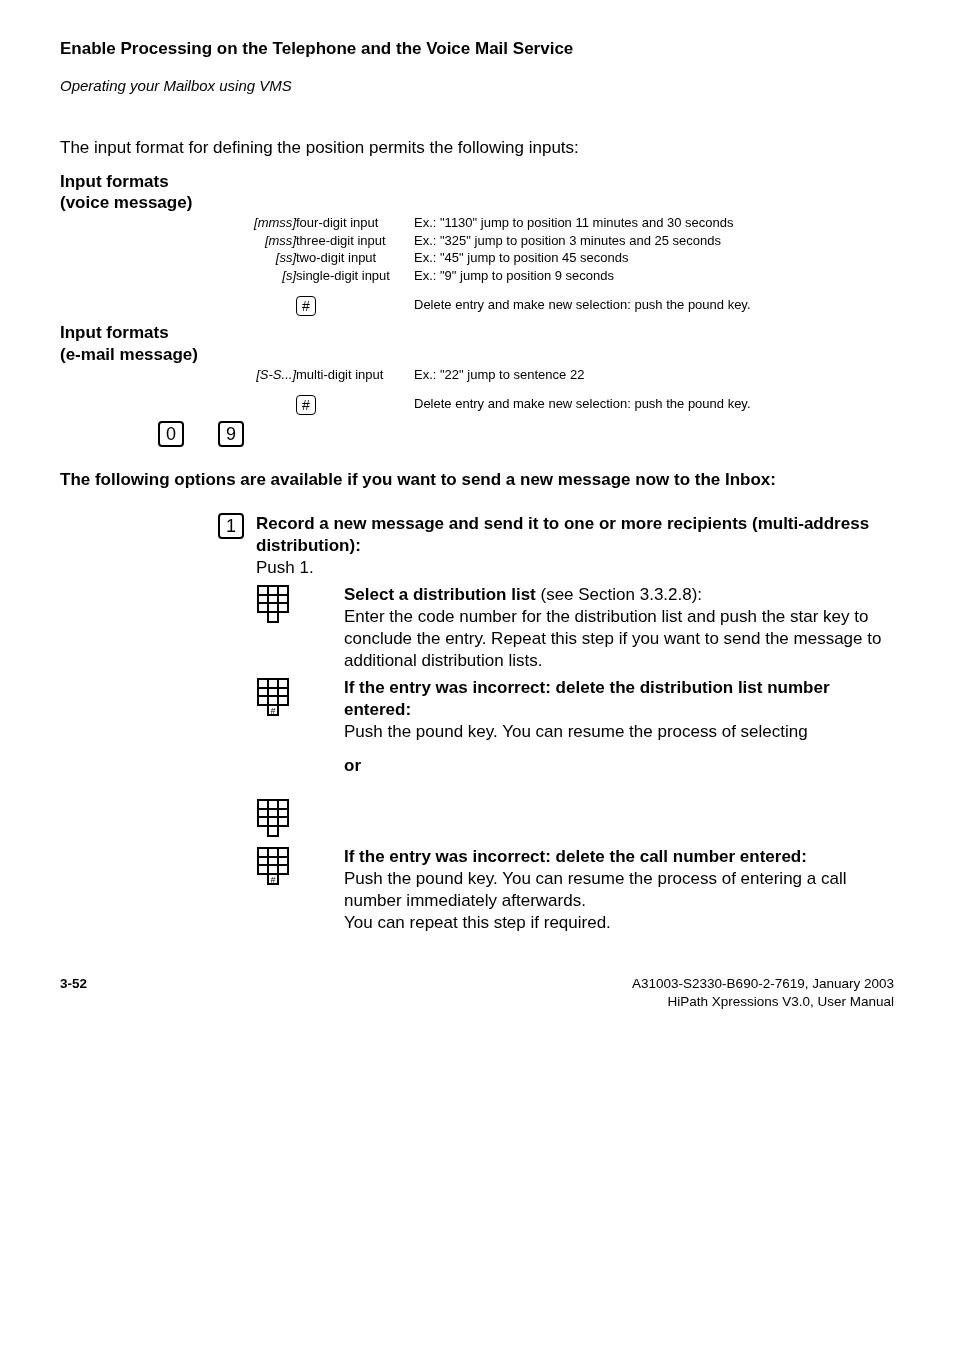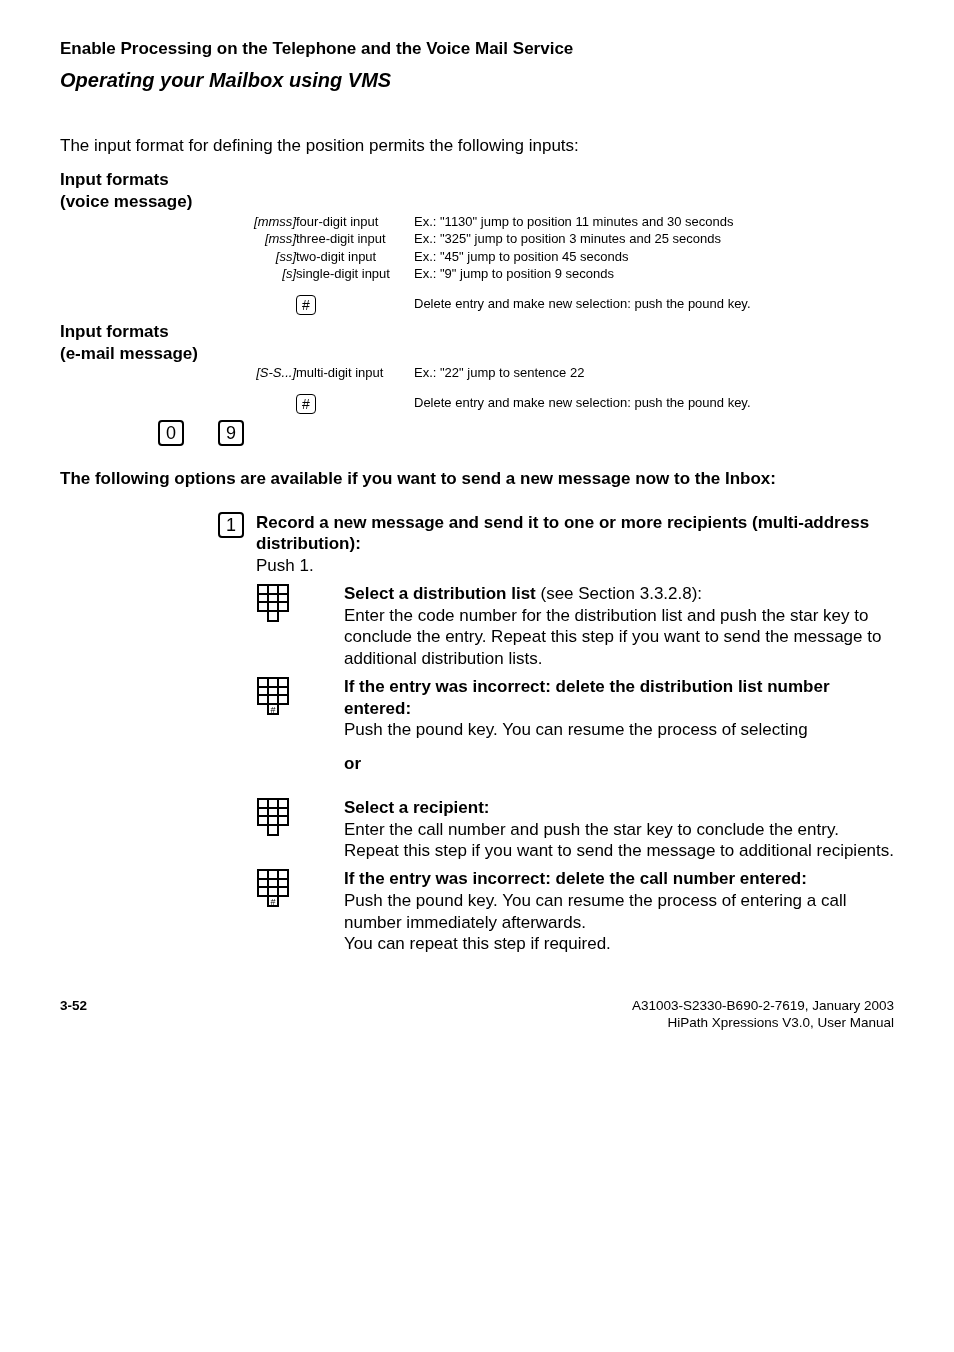--- a/index.html
+++ b/index.html
@@ -17,23 +17,22 @@
     box-sizing: border-box;
   }
   .bold { font-weight: bold; }
   .italic { font-style: italic; }
   .section-title {
     font-weight: bold;
     font-size: 17px;
   }
   .section-subtitle {
     font-style: italic;
-    font-size: 20px;
-    margin-top: 8px;
-    font-weight: bold;
+    font-size: 15px;
+    margin-top: 16px;
   }
   .gap-lg { height: 42px; }
   .gap-md { height: 22px; }
   .gap-sm { height: 12px; }
   .gap-xs { height: 6px; }
 
   
   .fmt-row {
     display: flex;
     font-size: 13px;
@@ -243,24 +242,20 @@
   <div class="opt-icon">
     <svg class="keypad" width="36" height="42">
       <rect x="2" y="2" width="30" height="26" fill="none" stroke="#000" stroke-width="2"></rect>
       <line x1="12" y1="2" x2="12" y2="28" stroke="#000" stroke-width="2"></line>
       <line x1="22" y1="2" x2="22" y2="28" stroke="#000" stroke-width="2"></line>
       <line x1="2" y1="11" x2="32" y2="11" stroke="#000" stroke-width="2"></line>
       <line x1="2" y1="19" x2="32" y2="19" stroke="#000" stroke-width="2"></line>
       <rect x="12" y="28" width="10" height="10" fill="none" stroke="#000" stroke-width="2"></rect>
     </svg>
   </div>
-  <div class="opt-body">
-    <span class="bold">Select a recipient:</span><br>
-    <span>Enter the call number and push the star key to conclude the entry. Repeat this step if you want to send the message to additional recipients.</span>
-  </div>
 </div>
 
 <div class="gap-xs"></div>
 
 <div class="opt-row">
   <div class="opt-icon">
     <svg class="keypad" width="36" height="42">
       <rect x="2" y="2" width="30" height="26" fill="none" stroke="#000" stroke-width="2"></rect>
       <line x1="12" y1="2" x2="12" y2="28" stroke="#000" stroke-width="2"></line>
       <line x1="22" y1="2" x2="22" y2="28" stroke="#000" stroke-width="2"></line>

